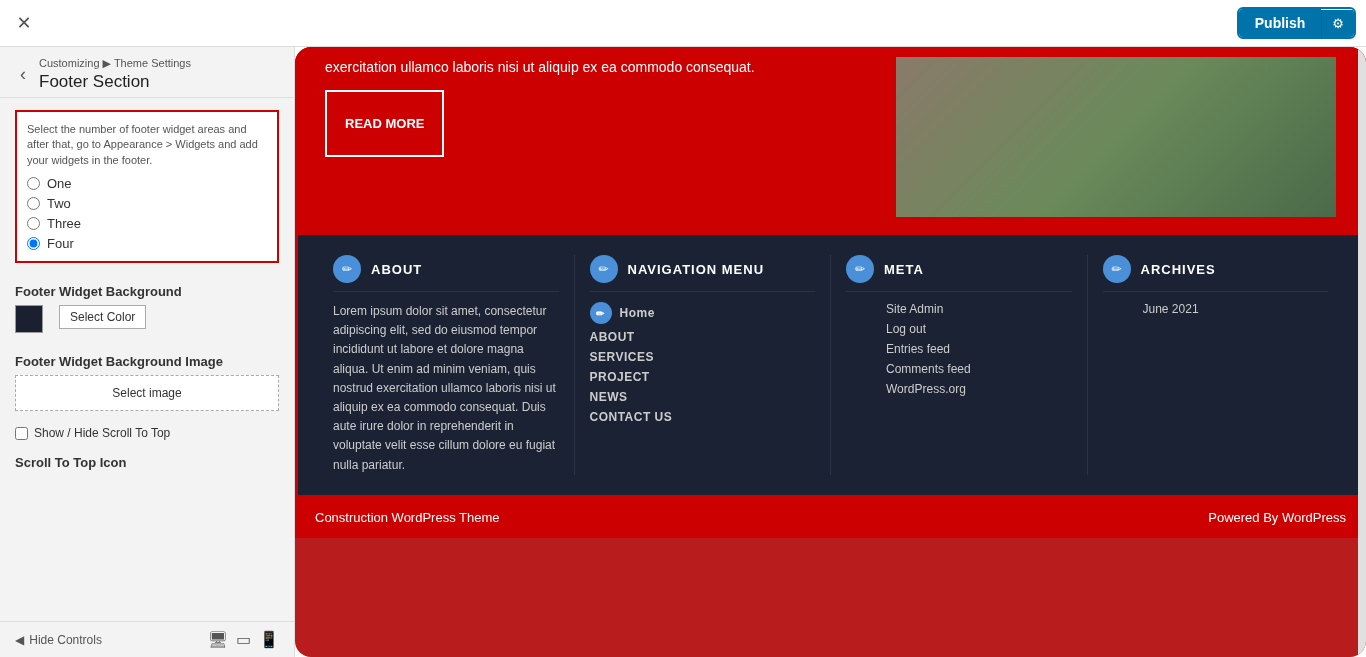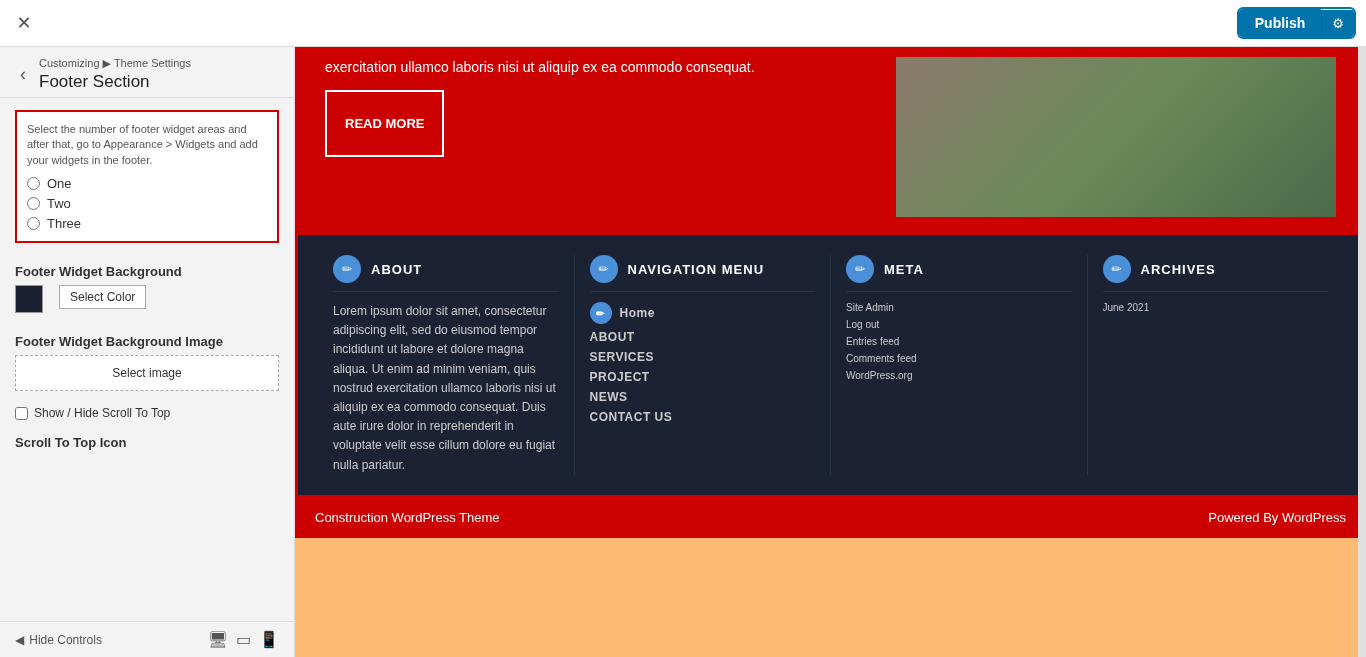--- a/index.html
+++ b/index.html
@@ -127,21 +127,22 @@
     .device-icons { display: flex; gap: 8px; }
     .device-btn {
       background: none; border: none; font-size: 16px; cursor: pointer; color: #555;
     }
 
     
     .preview-area {
       flex: 1;
       overflow: hidden;
       position: relative;
-      background: #fdba74;
+      background: #b91c1c;
+      border-radius: 16px;
     }
 
     
     .red-banner-top {
       background: #c00;
       padding: 10px 30px 15px 30px;
       display: flex;
       align-items: flex-start;
       gap: 20px;
     }
@@ -191,21 +192,21 @@
     }
     .footer-col-title {
       color: #fff; font-size: 13px; font-weight: bold; letter-spacing: 1px;
     }
     .footer-col-body { color: #ccc; font-size: 12px; line-height: 1.6; }
     .footer-nav-item {
       color: #ccc; font-size: 12px; margin-bottom: 6px; cursor: pointer;
       font-weight: bold; letter-spacing: 0.5px;
     }
     .footer-nav-item.home-row { display: flex; align-items: center; gap: 8px; }
-    .footer-meta-item { color: #ccc; font-size: 10px; margin-bottom: 6px; cursor: pointer; }
+    .footer-meta-item { color: #ccc; font-size: 12px; margin-bottom: 6px; cursor: pointer; margin-left: 40px; }
 
     
     .footer-bottom-bar {
       background: #c00;
       height: 40px;
       display: flex; align-items: center; justify-content: space-between;
       padding: 0 20px;
       flex-shrink: 0;
     }
     .footer-bottom-left { color: #fff; font-size: 13px; }
@@ -252,20 +253,24 @@
             <span>One</span>
           </label>
           <label class="radio-item">
             <input type="radio" name="footer-widgets" style="">
             <span>Two</span>
           </label>
           <label class="radio-item">
             <input type="radio" name="footer-widgets" style="">
             <span>Three</span>
           </label>
+          <label class="radio-item">
+            <input type="radio" name="footer-widgets" checked="" style="">
+            <span>Four</span>
+          </label>
         </div>
       </div>
 
       <div class="fw-background">
         <div class="fw-label">Footer Widget Background</div>
         <div class="color-picker-row">
           <div class="color-swatch"></div>
           <button class="select-color-btn">Select Color</button>
         </div>
       </div>

